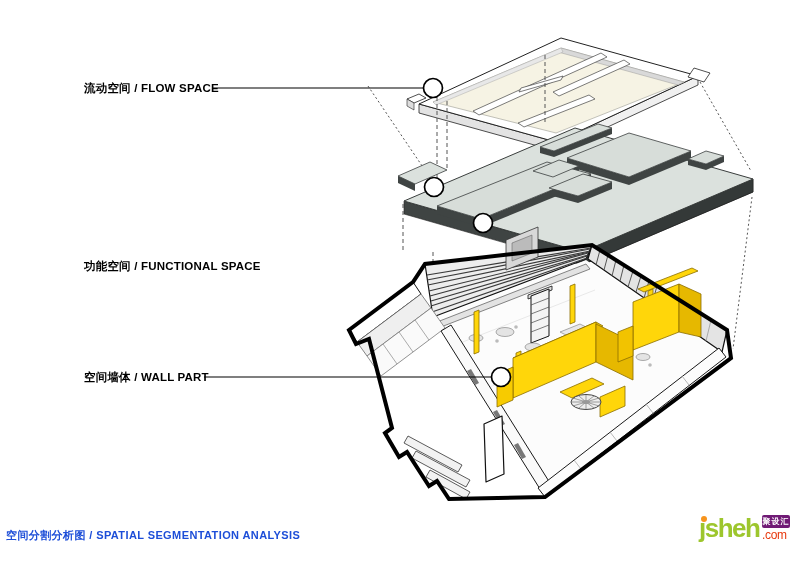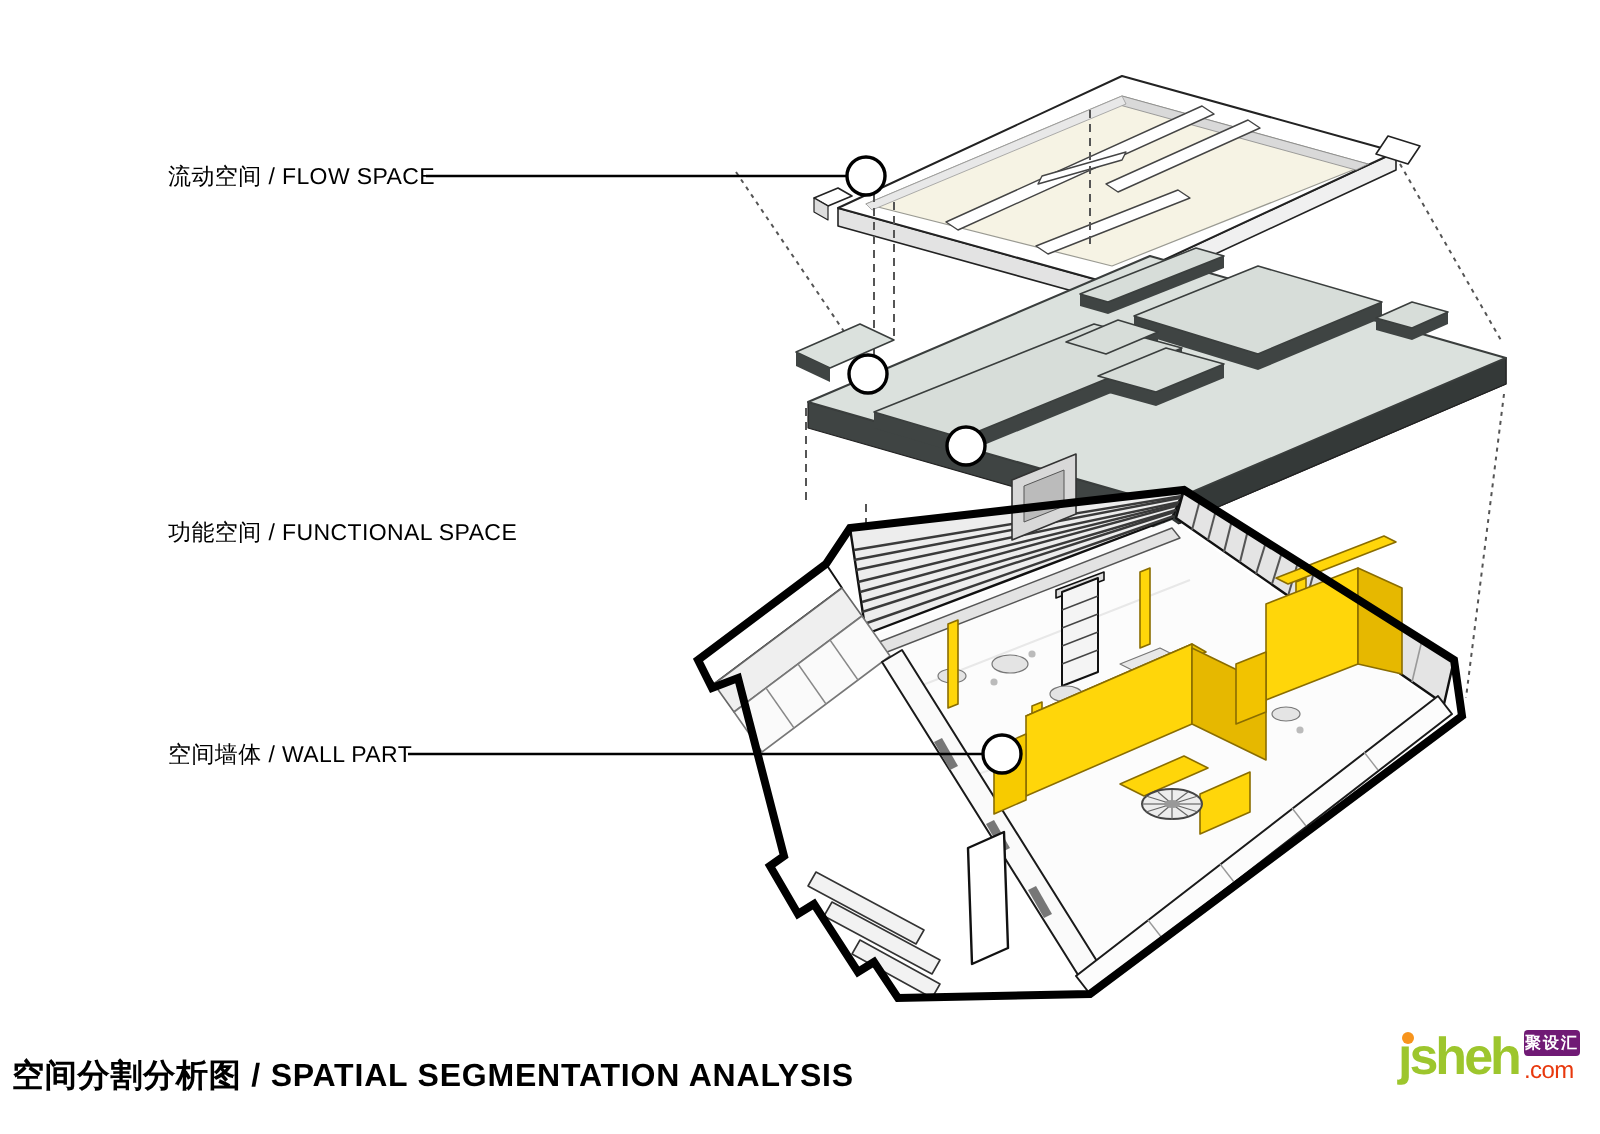--- a/index.html
+++ b/index.html
@@ -1,24 +1,24 @@
 <!DOCTYPE html>
 <html><head>
 <meta charset="utf-8">
 <style>
   html,body{margin:0;padding:0;background:#fff;font-family:"Liberation Sans",sans-serif;}
   .stage{position:relative;width:800px;height:567px;background:#fff;overflow:hidden;}
   .stage svg{position:absolute;left:0;top:0;}
-  .layer-label{position:absolute;font-size:11.5px;font-weight:400;color:#000;
+  .layer-label{position:absolute;font-size:11.5px;font-weight:700;color:#000;
                white-space:nowrap;letter-spacing:.2px;}
   #label-flow{left:84px;top:81px;}
   #label-functional{left:84px;top:216px;margin-top:43px;}
   #label-wall{left:84px;top:370px;}
-  .caption{position:absolute;left:6px;top:528px;font-size:16px;font-weight:700;
-           color:#000000;letter-spacing:.4px;white-space:nowrap;}
+  .caption{position:absolute;left:6px;top:528px;font-size:11px;font-weight:700;
+           color:#1d4ed8;letter-spacing:.4px;white-space:nowrap;}
   .logo{position:absolute;left:699px;top:514px;width:96px;height:34px;}
   .logo-name{position:absolute;left:0;top:0;font-size:26px;line-height:28px;font-weight:800;
              color:#9DC62D;letter-spacing:-1.5px;}
   .logo-dot{position:absolute;left:2px;top:2px;width:6px;height:6px;border-radius:50%;
             background:#F7941D;box-shadow:0 0 0 1px #fff;}
   .logo-badge{position:absolute;left:63px;top:1px;width:28px;height:13px;background:#701a75;
               color:#fff;font-size:8px;font-weight:700;text-align:center;line-height:13px;
               border-radius:2px;letter-spacing:1px;}
   .logo-tld{position:absolute;left:63px;top:14px;font-size:12px;font-weight:400;
             color:#E8380D;letter-spacing:-.3px;}

